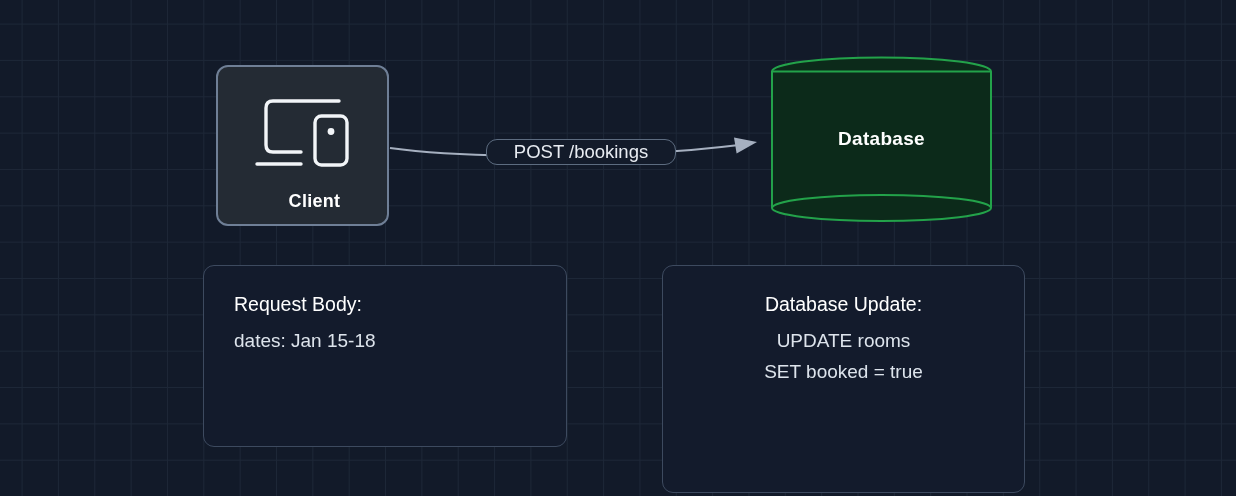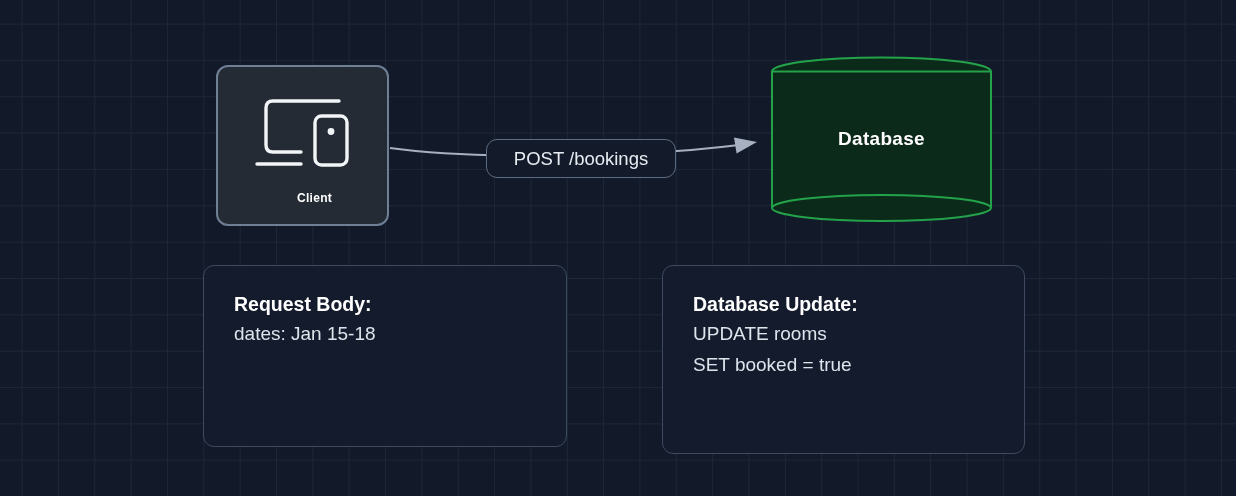--- a/index.html
+++ b/index.html
@@ -44,57 +44,57 @@
     display:flex;flex-direction:column;align-items:center;
     padding-top:30px;
     z-index:2;
   }
   .devices-icon{width:96px;height:72px;display:block;}
   .devices-icon .st{stroke:var(--icon-stroke);stroke-width:3.4;fill:none;stroke-linecap:round;stroke-linejoin:round;}
   .devices-icon .dot{fill:var(--icon-stroke);}
   .client-label{
     margin-top:22px;
     color:var(--text-primary);
-    font-size:12px;font-weight:bold;letter-spacing:.3px;margin-left:24px;
+    font-size:18px;font-weight:bold;letter-spacing:.3px;margin-left:24px;
   }
 
   .cylinder-svg{position:absolute;left:770px;top:55px;width:223px;height:170px;z-index:2;}
   .cyl{fill:var(--db-fill);stroke:var(--db-stroke);stroke-width:2;}
   .cyl-line{fill:none;stroke:var(--db-stroke);stroke-width:2;}
   .db-label{
     position:absolute;left:770px;top:128px;width:223px;
     text-align:center;color:var(--text-primary);
     font-size:19px;font-weight:bold;letter-spacing:.3px;
     z-index:3;
   }
 
   .edge-label{
-    position:absolute;left:486px;top:139px;width:190px;height:39px;
+    position:absolute;left:486px;top:139px;width:190px;height:26px;
     box-sizing:border-box;
     background:var(--label-fill);
     border:1.5px solid var(--label-border);
     border-radius:11px;
     display:flex;align-items:center;justify-content:center;
     color:#e8ecf2;font-size:18.5px;
     z-index:3;
   }
 
   .note{
     position:absolute;
     box-sizing:border-box;
     background:var(--note-fill);
     border:1.5px solid var(--note-border);
     border-radius:11px;
     padding:27px 30px;
     z-index:2;
   }
   .note-title{
     color:var(--text-primary);
-    font-size:19.5px;font-weight:bold;
-    margin-bottom:3px;
+    font-size:19.5px;font-weight:normal;
+    margin-bottom:10px;
   }
   .note-line{
     color:var(--text-body);
     font-size:19px;line-height:30.5px;
   }
 </style>
 </head>
 <body>
 
 <div class="canvas">
@@ -121,19 +121,19 @@
   </svg>
   <div class="db-label">Database</div>
 
   <div class="edge-label">POST /bookings</div>
 
   <div class="note" style="left:203px;top:265px;width:364px;height:182px;">
     <div class="note-title">Request Body:</div>
     <div class="note-line">dates: Jan 15-18</div>
   </div>
 
-  <div class="note" style="left:662px;top:265px;width:363px;height:189px;">
+  <div class="note" style="left:662px;top:265px;width:363px;height:228px;text-align:center;">
     <div class="note-title">Database Update:</div>
     <div class="note-line">UPDATE rooms</div>
     <div class="note-line">SET booked = true</div>
   </div>
 
 </div>
 
 </body></html>

